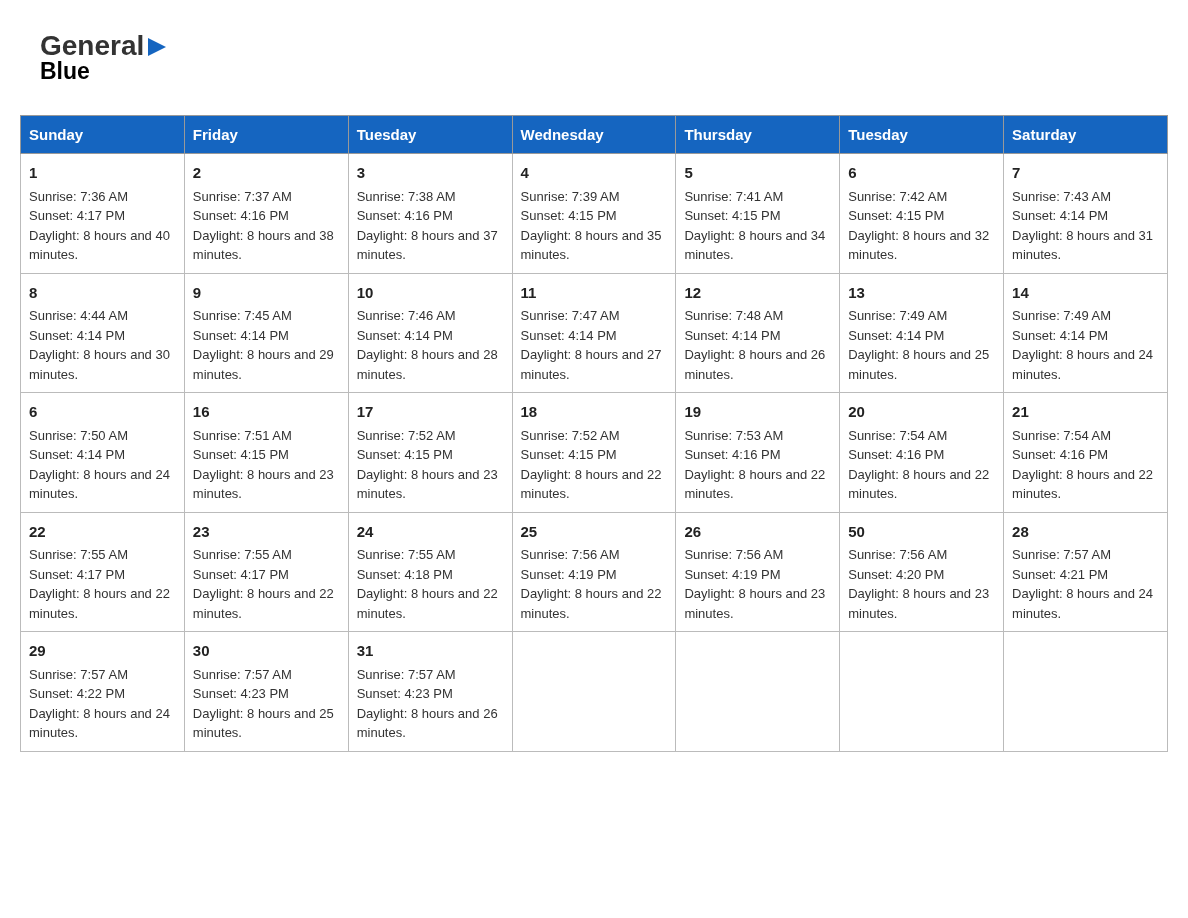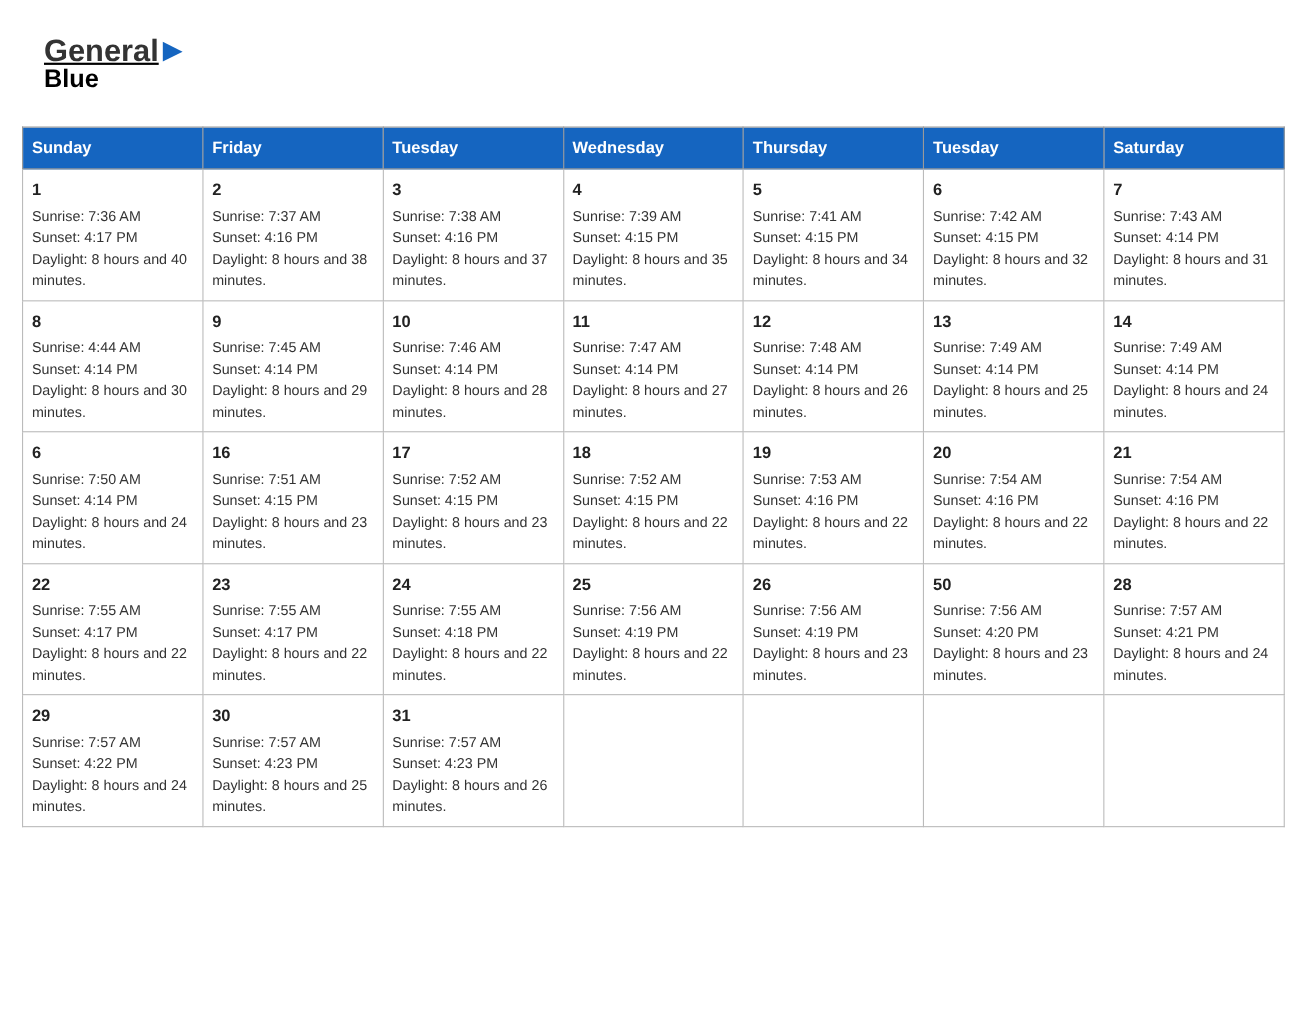--- a/index.html
+++ b/index.html
@@ -75,21 +75,21 @@
     }
     .row-divider {
       border-top: 2px solid #1565c0;
     }
   </style>
 </head>
 <body>
 
 <div class="header">
   <div class="logo">
-    <div style="display:flex; align-items:center;text-decoration:underline;">
+    <div style="display:flex; align-items:center;">
       <span style="font-size:28px; font-weight:bold; color:#333;">General</span>
       <svg width="22" height="22" viewBox="0 0 22 22" style="margin-left:2px; margin-top:2px;">
         <polygon points="2,2 20,11 2,20" fill="#1565c0"></polygon>
       </svg>
     </div>
     <div style="font-size:23px; font-weight:bold; color:#000000; margin-top:-4px;">Blue</div>
   </div>
 </div>
 
 <table class="calendar">

